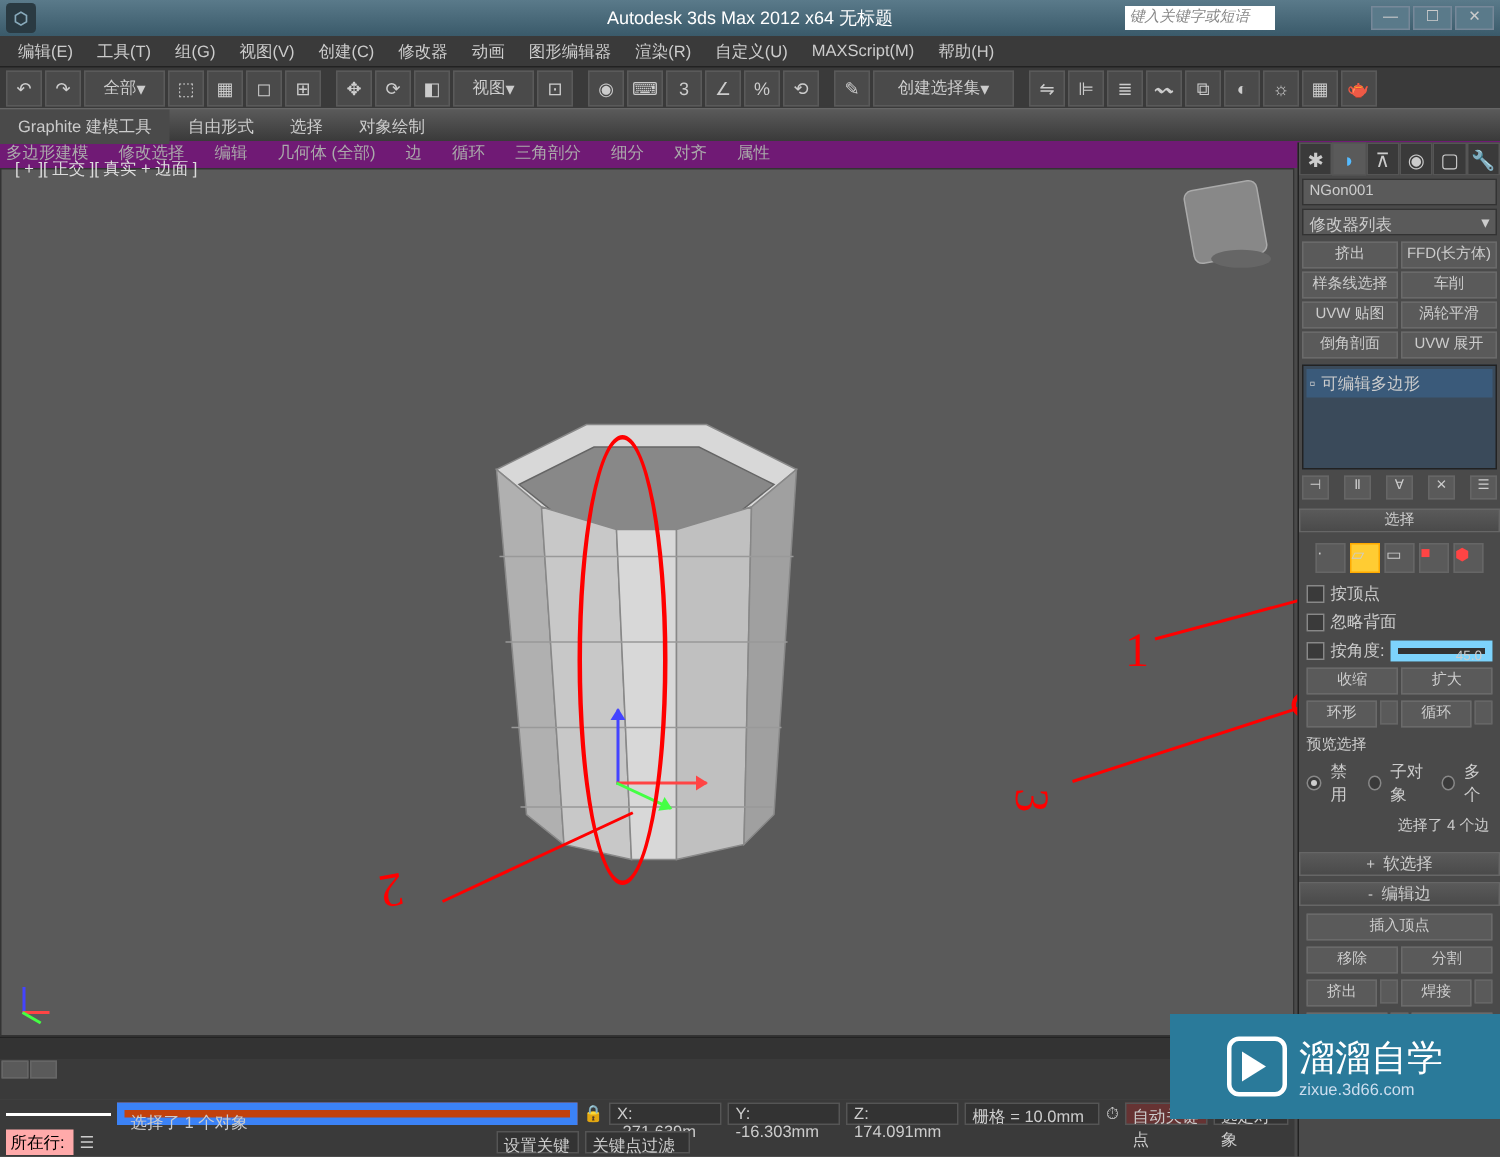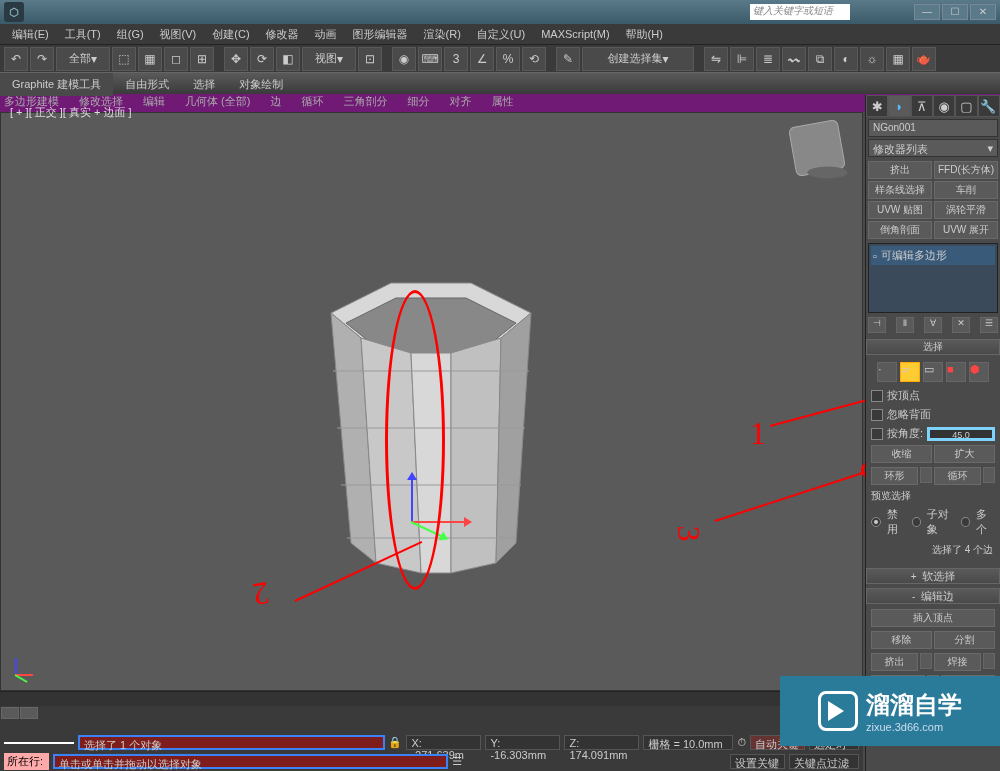--- a/index.html
+++ b/index.html
@@ -51,50 +51,51 @@
 .mod-item{background:#3a5a7a;padding:2px;font-size:10px;display:flex;align-items:center;gap:4px}
 .mod-icons{display:flex;gap:1px;padding:2px;justify-content:space-between}
 .mod-icons span{width:18px;height:16px;background:#5a5a5a;border:1px solid #666;font-size:9px;text-align:center}
 .rollout-hdr{height:16px;background:linear-gradient(#5a5a5a,#4a4a4a);text-align:center;font-size:10px;border:1px solid #666;margin-top:4px;line-height:14px}
 .rollout-body{padding:3px;background:#4a4a4a}
 .subobj-row{display:flex;gap:3px;padding:4px;justify-content:center}
 .subobj{width:20px;height:20px;background:#5a5a5a;border:1px solid #666}
 .subobj.sel{background:#fc3;border:1px solid #fa0}
 .chk-row{display:flex;align-items:center;gap:4px;padding:2px;font-size:10px}
 .chk{width:12px;height:12px;border:1px solid #888;background:#3a3a3a}
-.spin{flex:1;height:14px;background:#333;border:3px solid #7dd3fc;padding:0 2px;font-size:9px;text-align:center}
+.spin{flex:1;height:14px;background:#333;border:5px solid #7dd3fc;padding:0 2px;font-size:9px;text-align:right}
 .btn-pair{display:grid;grid-template-columns:1fr 1fr;gap:2px;padding:2px}
 .btn-pair .cmd-btn{font-size:10px}
 .btn-pair .sq{width:12px;height:16px;background:#5a5a5a;border:1px solid #666}
 .radio-row{display:flex;gap:6px;padding:2px;font-size:10px;align-items:center}
 .radio{width:10px;height:10px;border:1px solid #888;border-radius:50%;background:#3a3a3a}
 .radio.on::after{content:'';display:block;width:4px;height:4px;background:#ccc;border-radius:50%;margin:2px}
 .sel-info{text-align:right;font-size:10px;padding:4px}
 .timeline{position:absolute;left:0;right:137px;bottom:38px;height:42px;background:#3a3a3a;border-top:1px solid #222}
 .time-slider{height:14px;background:#4a4a4a;display:flex;align-items:center;position:relative}
 .time-slider .handle{position:absolute;left:30px;width:60px;height:12px;background:#6a6a6a;border:1px solid #888;text-align:center;font-size:9px}
 .time-ruler{height:14px;background:#333;position:relative}
 .time-btns{height:14px;display:flex;gap:1px;padding:1px}
 .time-btns span{width:18px;height:12px;background:#5a5a5a;border:1px solid #666}
 .statusbar{position:absolute;left:0;right:137px;bottom:0;height:38px;background:#3a3a3a;display:flex;flex-direction:column}
 .status-row{display:flex;align-items:center;height:19px;gap:4px;padding:0 4px;font-size:10px}
 .status-field{background:#333;border:1px solid #555;padding:1px 4px;height:15px}
 .coord{width:75px}
-.prompt-well{flex:1;background:#7f1d1d;border:2px solid #3b82f6;height:15px;padding:1px 4px}
+.prompt-well{flex:1;background:#c2410c;border:5px solid #3b82f6;height:15px;padding:1px 4px}
 .watermark{position:absolute;right:0;bottom:25px;width:220px;height:70px;background:#2a7a9a;display:flex;align-items:center;justify-content:center;gap:8px;z-index:50}
 .watermark .play{width:40px;height:40px;border:3px solid #fff;border-radius:8px;display:flex;align-items:center;justify-content:center}
 .watermark .play::after{content:'';border:10px solid transparent;border-left:16px solid #fff;margin-left:6px}
-.watermark .wm-text{color:#fff;font-size:24px;font-weight:bold}
+.watermark .wm-text{color:#fff;font-size:24px;font-weight:normal}
 .watermark .wm-sub{font-size:11px;color:#cde}
 </style>
 </head>
 <body>
 
 <div class="titlebar">
   <div class="logo">⬡</div>
+  <div class="title-text">Autodesk 3ds Max 2012 x64   无标题</div>
   <div class="search">键入关键字或短语</div>
   <div class="winbtns">
     <span>—</span>
     <span>☐</span>
     <span>✕</span>
   </div>
 </div>
 
 <div class="menubar">
   <span>编辑(E)</span>
@@ -127,21 +128,21 @@
   <div class="tbtn">⊡</div>
   <div class="tsep"></div>
   <div class="tbtn">◉</div>
   <div class="tbtn">⌨</div>
   <div class="tbtn">3</div>
   <div class="tbtn">∠</div>
   <div class="tbtn">%</div>
   <div class="tbtn">⟲</div>
   <div class="tsep"></div>
   <div class="tbtn">✎</div>
-  <div class="tbtn wide" style="width:112px"><span>创建选择集</span> ▾</div>
+  <div class="tbtn wide" style="width:94px"><span>创建选择集</span> ▾</div>
   <div class="tsep"></div>
   <div class="tbtn">⇋</div>
   <div class="tbtn">⊫</div>
   <div class="tbtn">≣</div>
   <div class="tbtn">〰</div>
   <div class="tbtn">⧉</div>
   <div class="tbtn">◐</div>
   <div class="tbtn">☼</div>
   <div class="tbtn">▦</div>
   <div class="tbtn" style="color:#8bf">🫖</div>
@@ -333,21 +334,20 @@
     <div class="status-field coord">X: -271.639m</div>
     <div class="status-field coord">Y: -16.303mm</div>
     <div class="status-field coord">Z: 174.091mm</div>
     <div class="status-field" style="width:90px">栅格 = 10.0mm</div>
     <span>⏱</span>
     <div class="status-field" style="width:55px;background:#633">自动关键点</div>
     <div class="status-field" style="width:50px">选定对象</div>
   </div>
   <div class="status-row">
     <div style="width:45px;background:#faa;color:#000;padding:1px 3px">所在行:</div>
-    <div class="prompt-well">单击或单击并拖动以选择对象</div>
     <span>☰</span>
     <div style="width:260px"></div>
     <div class="status-field" style="width:55px">设置关键点</div>
     <div class="status-field" style="width:70px">关键点过滤器</div>
   </div>
 </div>
 
 <div class="watermark">
   <div class="play"></div>
   <div>

